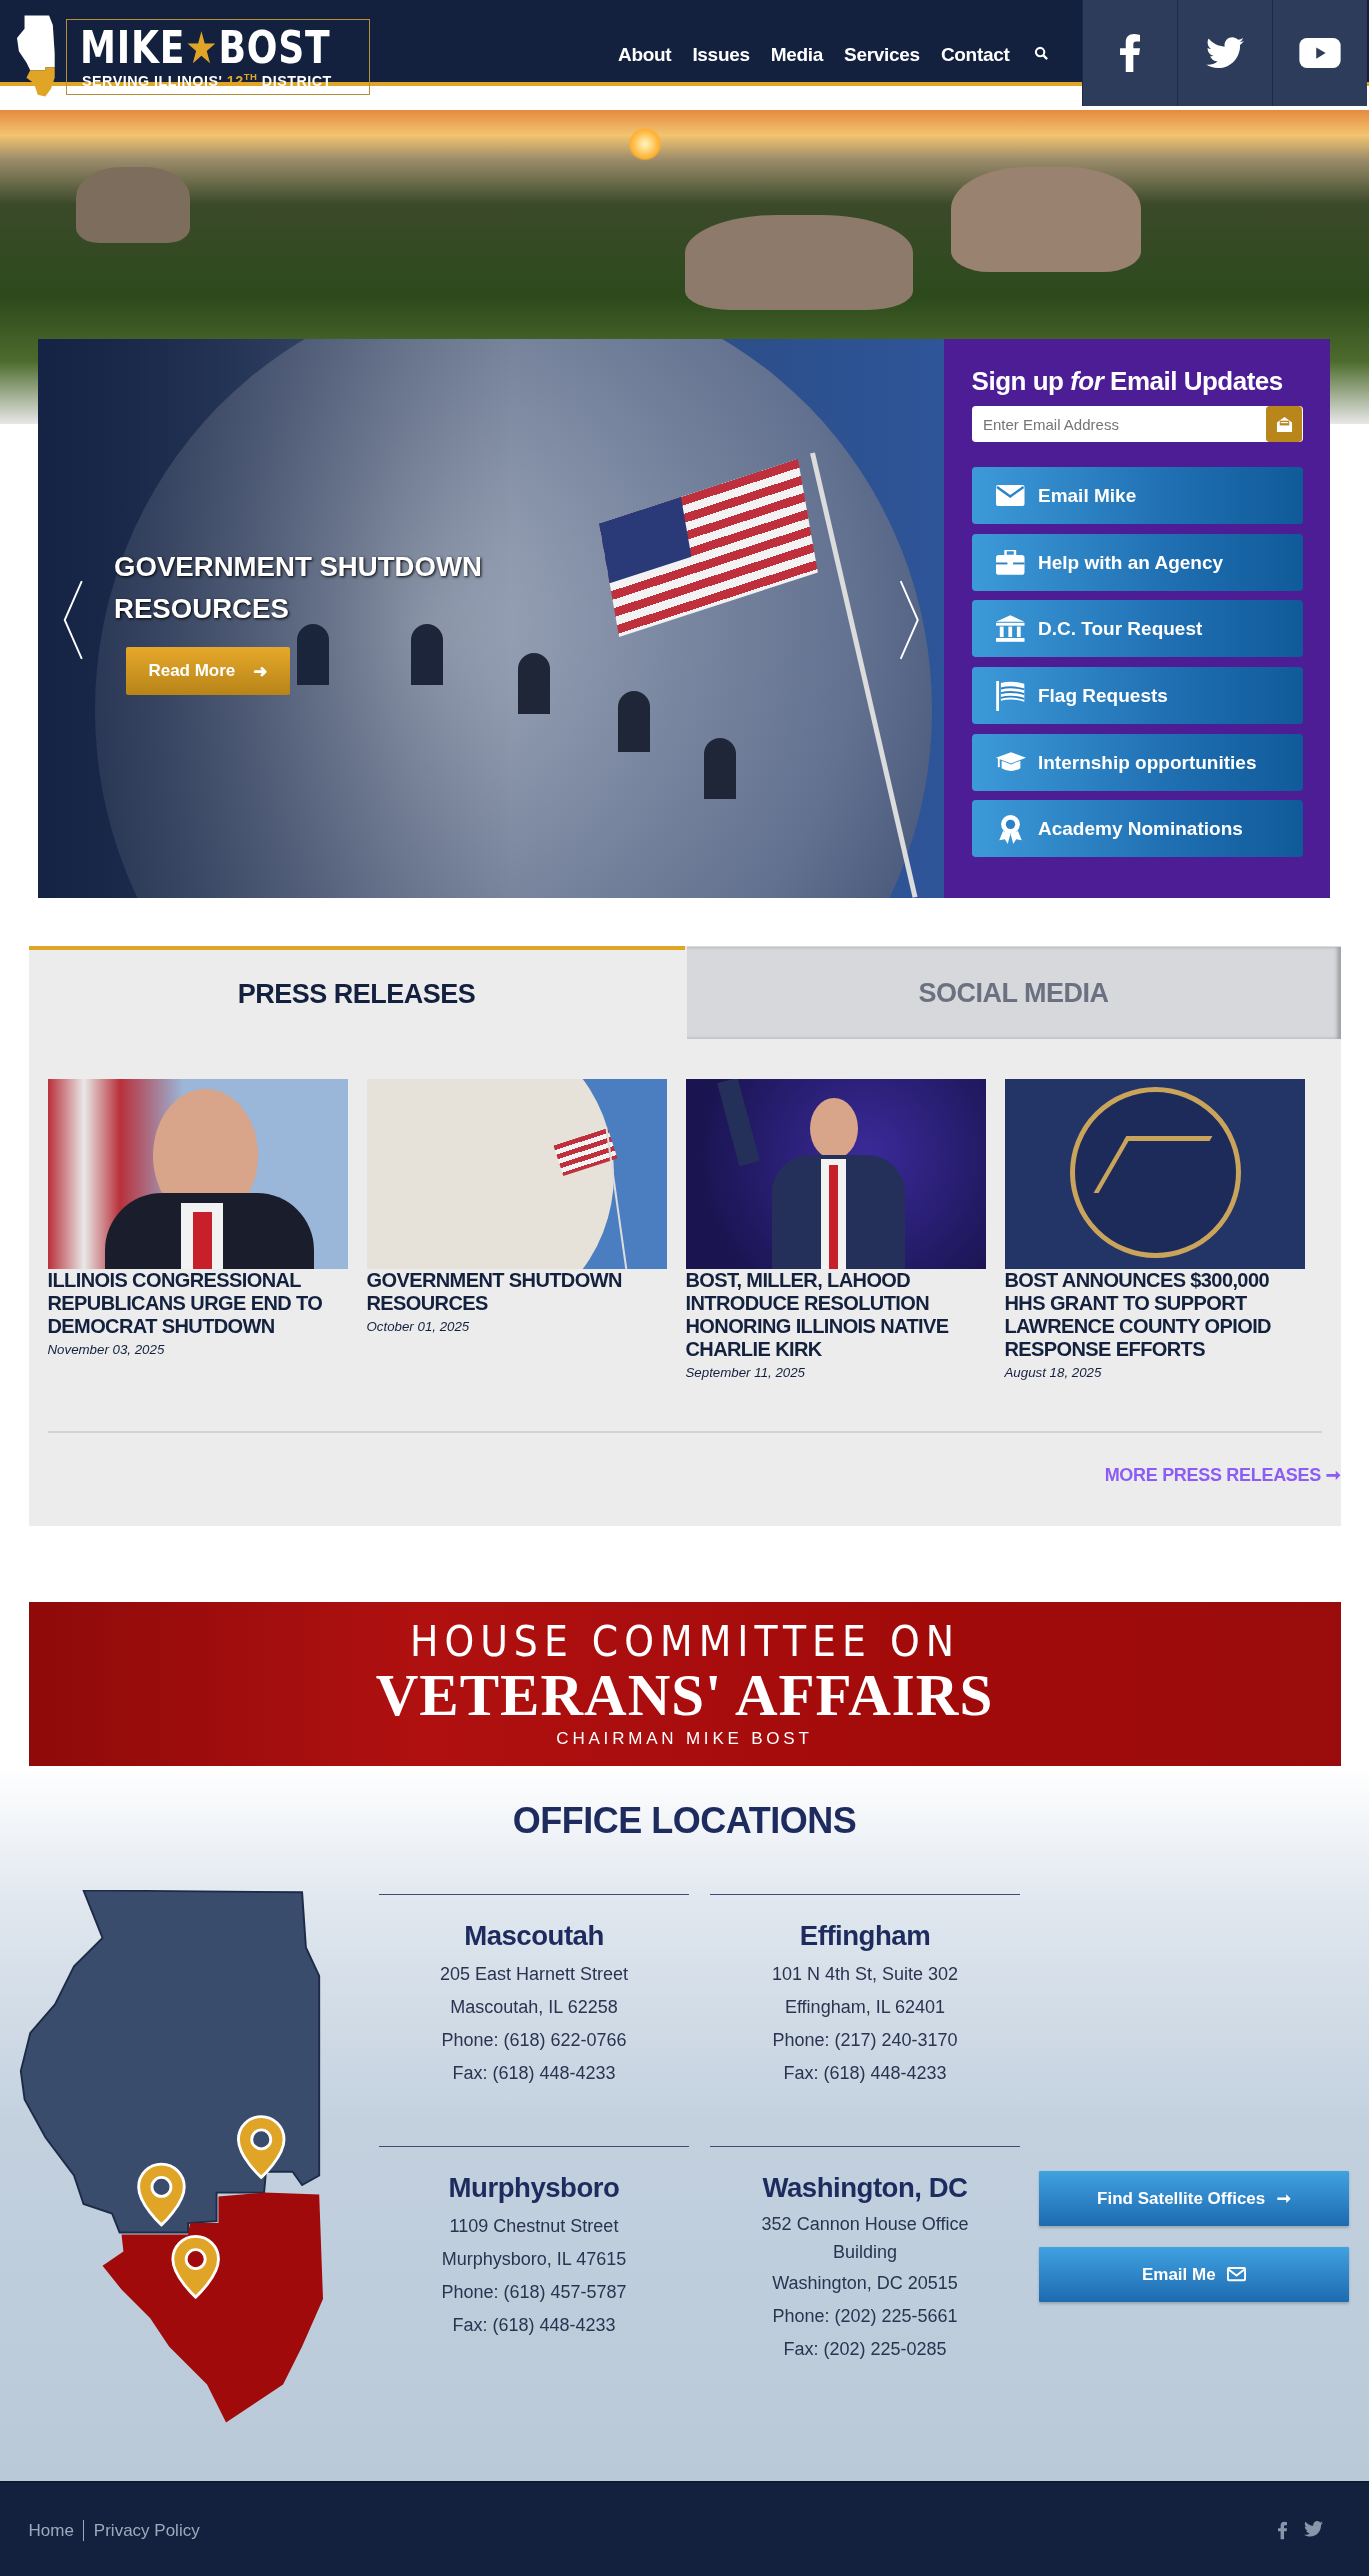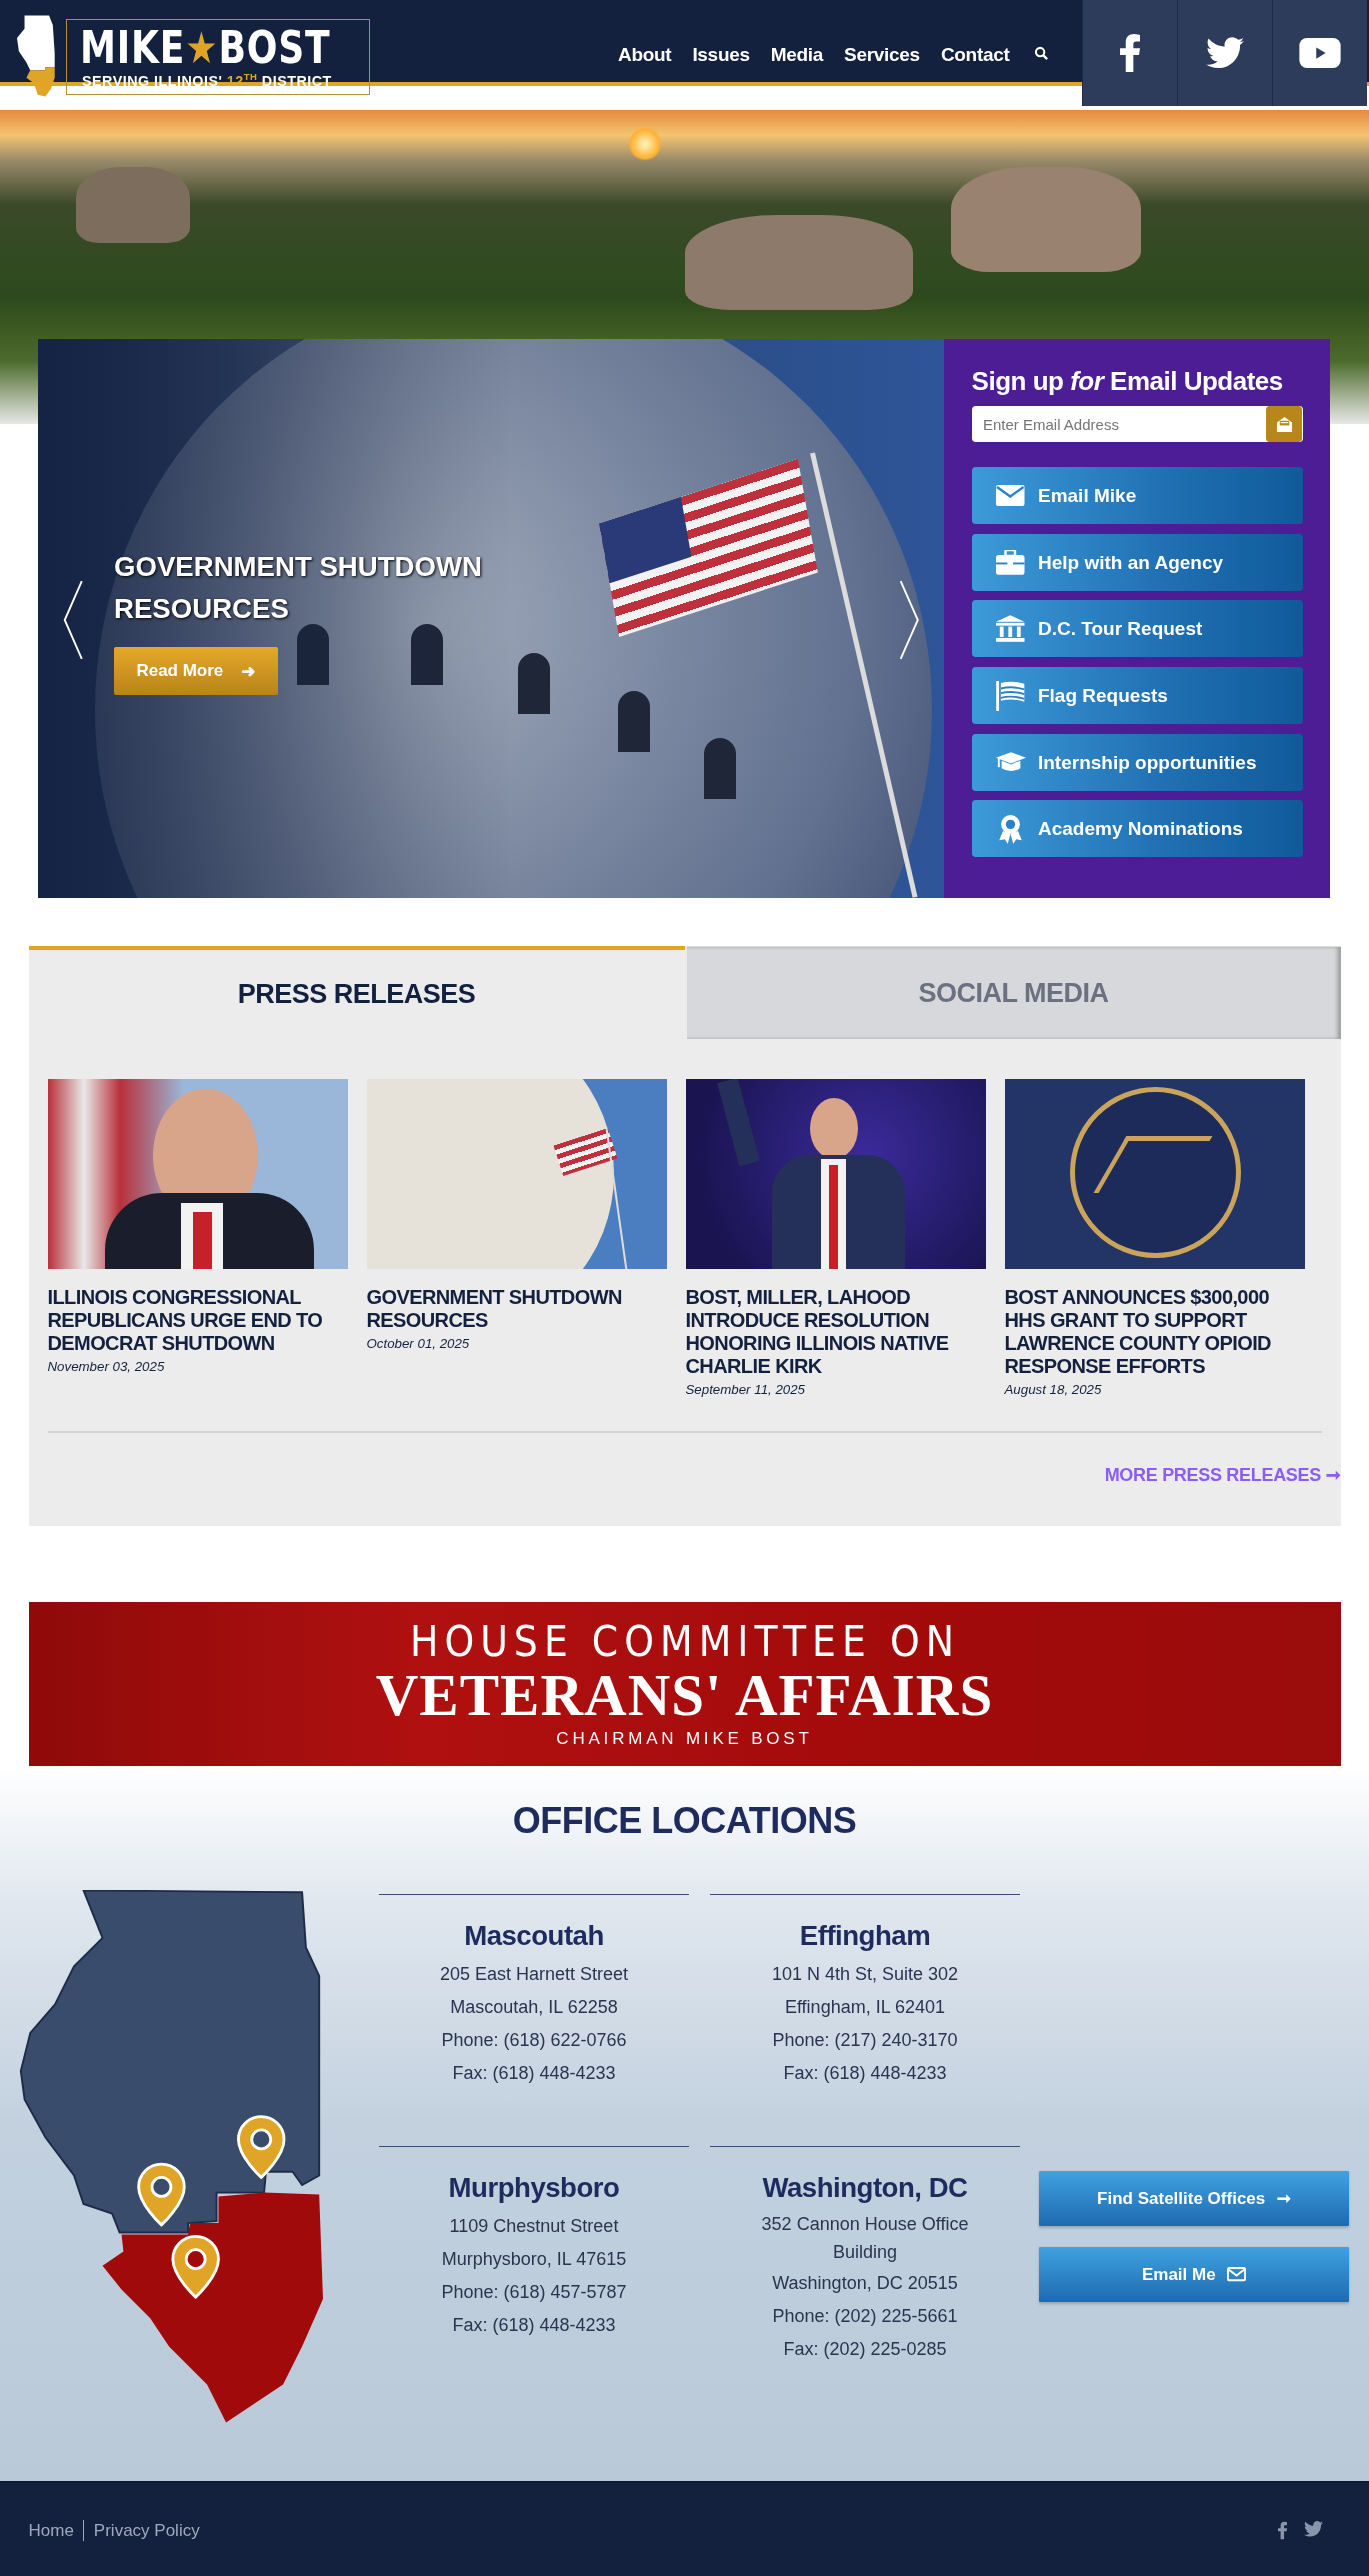--- a/index.html
+++ b/index.html
@@ -26,40 +26,40 @@
 .rock{position:absolute;border-radius:40% 40% 20% 20%;background:#8e7a6a}
 
 .slider{position:absolute;left:38px;top:339px;width:906px;height:559px;background:linear-gradient(90deg,#1b2d52 0%,#4d5f80 40%,#2c4d85 70%,#2e5599 100%);overflow:hidden}
 .dome{position:absolute;left:57px;top:-57px;width:837px;height:856px;border-radius:50%;background:radial-gradient(ellipse at 40% 40%,#aeb6c4,#6c7790 60%,#4a5673 80%);opacity:.85}
 .dome-win{position:absolute;width:32px;height:61px;border-radius:16px 16px 0 0;background:#1e2638}
 .flag{position:absolute;left:566px;top:152px;width:209px;height:114px;transform:rotate(-18deg) skewX(-8deg);background:repeating-linear-gradient(180deg,#c0303c 0 8.6px,#f2f2f2 8.6px 17px)}
 .flag-u{position:absolute;left:0;top:0;width:86px;height:60px;background:#2a3a78}
 .pole{position:absolute;left:772px;top:114px;width:4.8px;height:456px;background:#dcdcdc;transform:rotate(-13deg);transform-origin:top}
 .slide-overlay{position:absolute;left:0;top:0;width:475px;height:559px;background:linear-gradient(90deg,rgba(20,34,66,.85),rgba(20,34,66,0))}
 .slide-title{position:absolute;left:76px;top:207px;width:399px;color:#fff;font-size:27.6px;font-weight:bold;line-height:42px;text-shadow:1px 1px 2.9px #000}
-.read-more{position:absolute;left:76px;top:308px;width:164px;height:48px;background:linear-gradient(#e6a82a,#b78418);color:#fff;font-size:17px;font-weight:bold;display:flex;align-items:center;justify-content:center;gap:18px;border-radius:1.9px}
+.read-more{position:absolute;left:88px;top:308px;width:164px;height:48px;background:linear-gradient(#e6a82a,#b78418);color:#fff;font-size:17px;font-weight:bold;display:flex;align-items:center;justify-content:center;gap:18px;border-radius:1.9px}
 .arrow-l,.arrow-r{position:absolute;top:238px;width:28.5px;height:86px}
 .arrow-l{left:21px}.arrow-r{right:21px}
 
 .panel{position:absolute;left:944px;top:339px;width:386px;height:559px;background:#4c1d95}
 .panel h3{position:absolute;left:27.6px;top:27px;color:#fff;font-size:26px;font-weight:bold;letter-spacing:-0.5px}
 .panel h3 i{font-weight:bold}
 .email-input{position:absolute;left:27.6px;top:67px;width:331px;height:36px;background:#fff;border-radius:3.8px;border:none;padding:0 11.4px;font-size:15px;color:#888;font-family:"Liberation Sans",sans-serif}
 .email-go{position:absolute;left:322px;top:67px;width:36px;height:36px;background:#b8861a;border-radius:3.8px;display:flex;align-items:center;justify-content:center}
 .svc{position:absolute;left:27.6px;width:331px;height:57px;border-radius:3.8px;background:linear-gradient(90deg,#3d9ad9,#1f6fb2 60%,#105a99);display:flex;align-items:center;padding-left:23px;color:#fff;font-size:19px;font-weight:bold;gap:11.4px}
 .svc .ic{width:32px;display:flex;justify-content:center}
 
 .news{position:absolute;left:28.5px;top:946px;width:1312px;height:580px;background:#ececec}
 .tab{position:absolute;top:0;height:93px;display:flex;align-items:center;justify-content:center;font-size:27px;font-weight:bold;letter-spacing:-0.5px}
 .tab-press{left:0;width:656px;border-top:4.8px solid #e0a526;color:#13213f;background:#ececec}
 .tab-social{left:658px;width:654px;background:#d6d8dc;color:#6b7180;border-top:1px solid #ddd;box-shadow:-3.8px 0 3.8px rgba(0,0,0,.25) inset}
 .cards{position:absolute;left:19px;top:133px;width:1274px;display:flex;gap:19px}
 .card{width:300px}
 .thumb{width:300px;height:190px;position:relative;overflow:hidden}
-.card h4{margin-top:17px;color:#13213f;font-size:20px;font-weight:bold;line-height:23px;letter-spacing:-0.6px}
+.card h4{color:#13213f;font-size:20px;font-weight:bold;line-height:23px;letter-spacing:-0.6px}
 .card .date{margin-top:3.8px;font-size:13.3px;font-style:italic;color:#13213f}
 .news-line{position:absolute;left:19px;top:485px;width:1274px;height:1.9px;background:#d2d2d2}
 .more{position:absolute;left:0;top:518px;width:1312px;text-align:right;color:#8b5cf6;font-size:18px;font-weight:bold;letter-spacing:-0.3px}
 
 .vets{position:absolute;left:28.5px;top:1602px;width:1312px;height:164px;background:linear-gradient(90deg,#8f0a0a,#b01010 30%,#a20a0a 70%,#9a0c0c);text-align:center;color:#fff}
 .vets .l1{position:absolute;top:15px;width:100%;font-size:42px;letter-spacing:6.7px;font-weight:normal;font-family:"DejaVu Sans",sans-serif;transform:scaleX(.9)}
 .vets .l2{position:absolute;top:59px;width:100%;font-size:59px;font-weight:bold;font-family:"Liberation Serif",serif;letter-spacing:1px}
 .vets .l3{position:absolute;top:127px;width:100%;font-size:17px;letter-spacing:3.8px}
 
 .offices{position:absolute;left:0;top:1766px;width:1369px;height:715px;background:linear-gradient(180deg,#ffffff 0%,#dfe6ee 20%,#c3d1df 50%,#b9c9d8 100%)}

